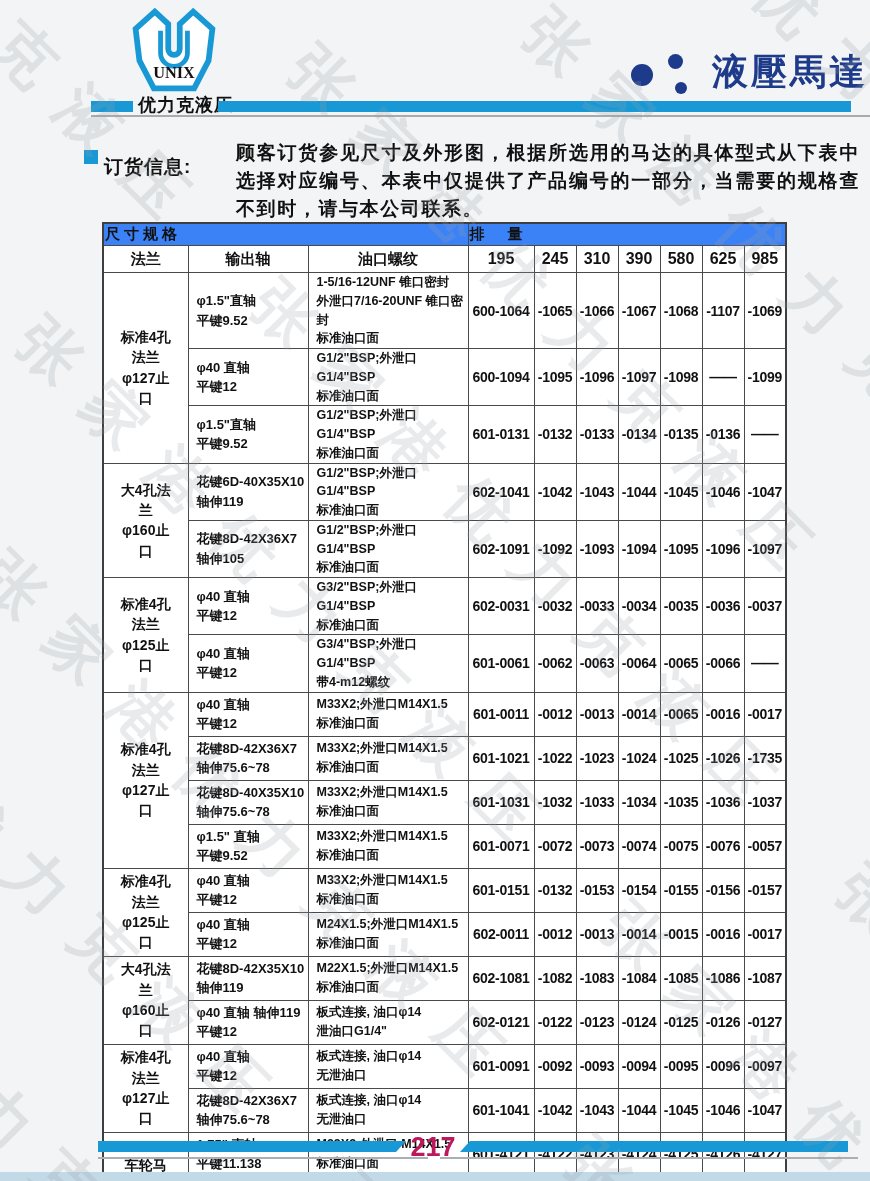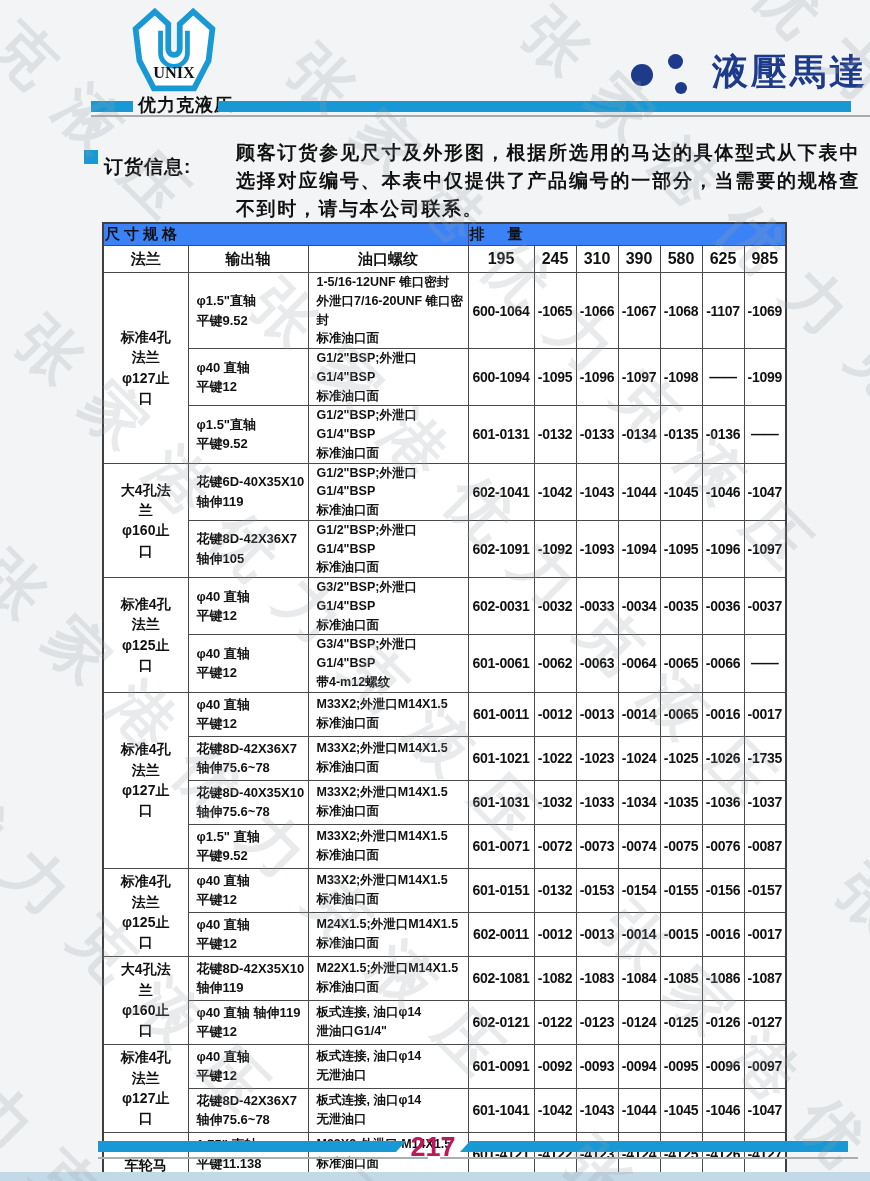--- a/index.html
+++ b/index.html
@@ -269,21 +269,21 @@
         <td class="shaft">φ1.5" 直轴
 平键9.52</td>
         <td class="port">M33X2;外泄口M14X1.5
 标准油口面</td>
         <td class="code">601-0071</td>
         <td class="code">-0072</td>
         <td class="code">-0073</td>
         <td class="code">-0074</td>
         <td class="code">-0075</td>
         <td class="code">-0076</td>
-        <td class="code">-0087</td>
+        <td class="code">-0057</td>
       </tr>
       <tr class="row-std">
         <td rowspan="2" class="flange">标准4孔法兰
 φ125止口</td>
         <td class="shaft">φ40 直轴
 平键12</td>
         <td class="port">M33X2;外泄口M14X1.5
 标准油口面</td>
         <td class="code">601-0151</td>
         <td class="code">-0132</td>

